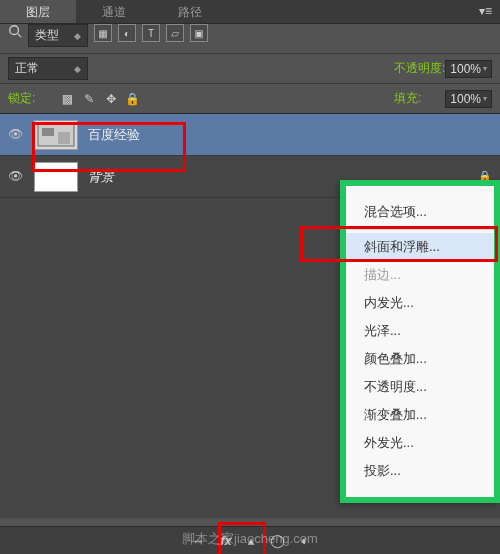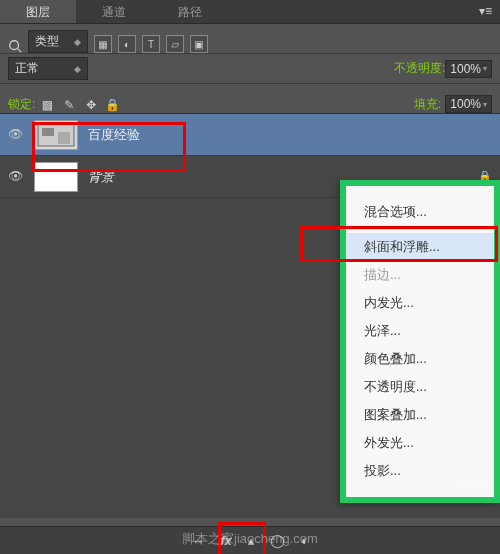--- a/index.html
+++ b/index.html
@@ -6,35 +6,35 @@
 body{background:#535353;width:500px;height:554px;overflow:hidden;position:relative}
 .panel{background:#535353;color:#ccc;font-size:12px}
 
 
 .tabs{display:flex;height:24px;background:#3a3a3a;border-bottom:1px solid #2a2a2a}
 .tab{padding:4px 26px;color:#999;font-size:12px}
 .tab.active{background:#535353;color:#ddd}
 .panel-menu{margin-left:auto;padding:4px 8px;color:#ccc}
 
 
-.row{display:flex;align-items:flex-end;height:30px;padding:0 8px;gap:6px;border-bottom:1px solid #3a3a3a}
+.row{display:flex;align-items:flex-start;height:30px;padding:0 8px;gap:6px;border-bottom:1px solid #3a3a3a}
 .filter-icon{width:14px;height:14px;display:inline-block}
 .filter-icon svg{fill:#ccc}
 .select{display:flex;align-items:center;gap:4px;background:#3a3a3a;border:1px solid #2a2a2a;padding:2px 6px;color:#ddd;font-size:12px;min-width:60px}
 .select .chev{margin-left:auto;font-size:9px;color:#999}
 .sq{width:18px;height:18px;border:1px solid #888;background:#4a4a4a;display:flex;align-items:center;justify-content:center;font-size:10px;color:#ccc}
 
 
 .row2{display:flex;align-items:center;height:30px;padding:0 8px;gap:0;border-bottom:1px solid #3a3a3a}
 .label{color:#84cc16;font-size:12px}
 .pct{display:flex;align-items:center;background:#3a3a3a;border:1px solid #2a2a2a;padding:1px 4px;color:#ddd;font-size:12px;gap:2px}
 .pct .chev{font-size:8px;color:#999}
 
 
-.lock-row{display:flex;align-items:flex-end;height:30px;padding:0 8px;gap:4px;border-bottom:1px solid #2a2a2a}
+.lock-row{display:flex;align-items:center;height:30px;padding:0 8px;gap:24px;border-bottom:1px solid #2a2a2a}
 .lock-icons{display:flex;gap:6px;align-items:center}
 .lock-i{width:16px;height:16px;display:flex;align-items:center;justify-content:center;color:#ccc;font-size:12px}
 
 
 .layers{background:#464646}
 .layer{display:flex;align-items:center;height:42px;padding:0 8px;gap:10px;border-bottom:1px solid #3a3a3a}
 .layer.selected{background:#5b7aa6}
 .eye{width:16px;height:16px;color:#ccc}
 .thumb{width:44px;height:30px;background:#fff;border:1px solid #999;display:flex;align-items:center;justify-content:center}
 .thumb.img{background:#d8d8d8}
@@ -145,21 +145,21 @@
 
 <div class="ctx">
   <div class="ctx-item">混合选项...</div>
   <div class="ctx-sep"></div>
   <div class="ctx-item hover">斜面和浮雕...</div>
   <div class="ctx-item disabled">描边...</div>
   <div class="ctx-item">内发光...</div>
   <div class="ctx-item">光泽...</div>
   <div class="ctx-item">颜色叠加...</div>
   <div class="ctx-item">不透明度...</div>
-  <div class="ctx-item">图案叠加...</div>
+  <div class="ctx-item">渐变叠加...</div>
   <div class="ctx-item">外发光...</div>
   <div class="ctx-item">投影...</div>
 </div>
 
 <div class="highlight2"></div>
 
 <div class="bottom">
   <span class="bi">⇔</span>
   <span class="bi fx">fx</span>
   <span class="bi">▴</span>

